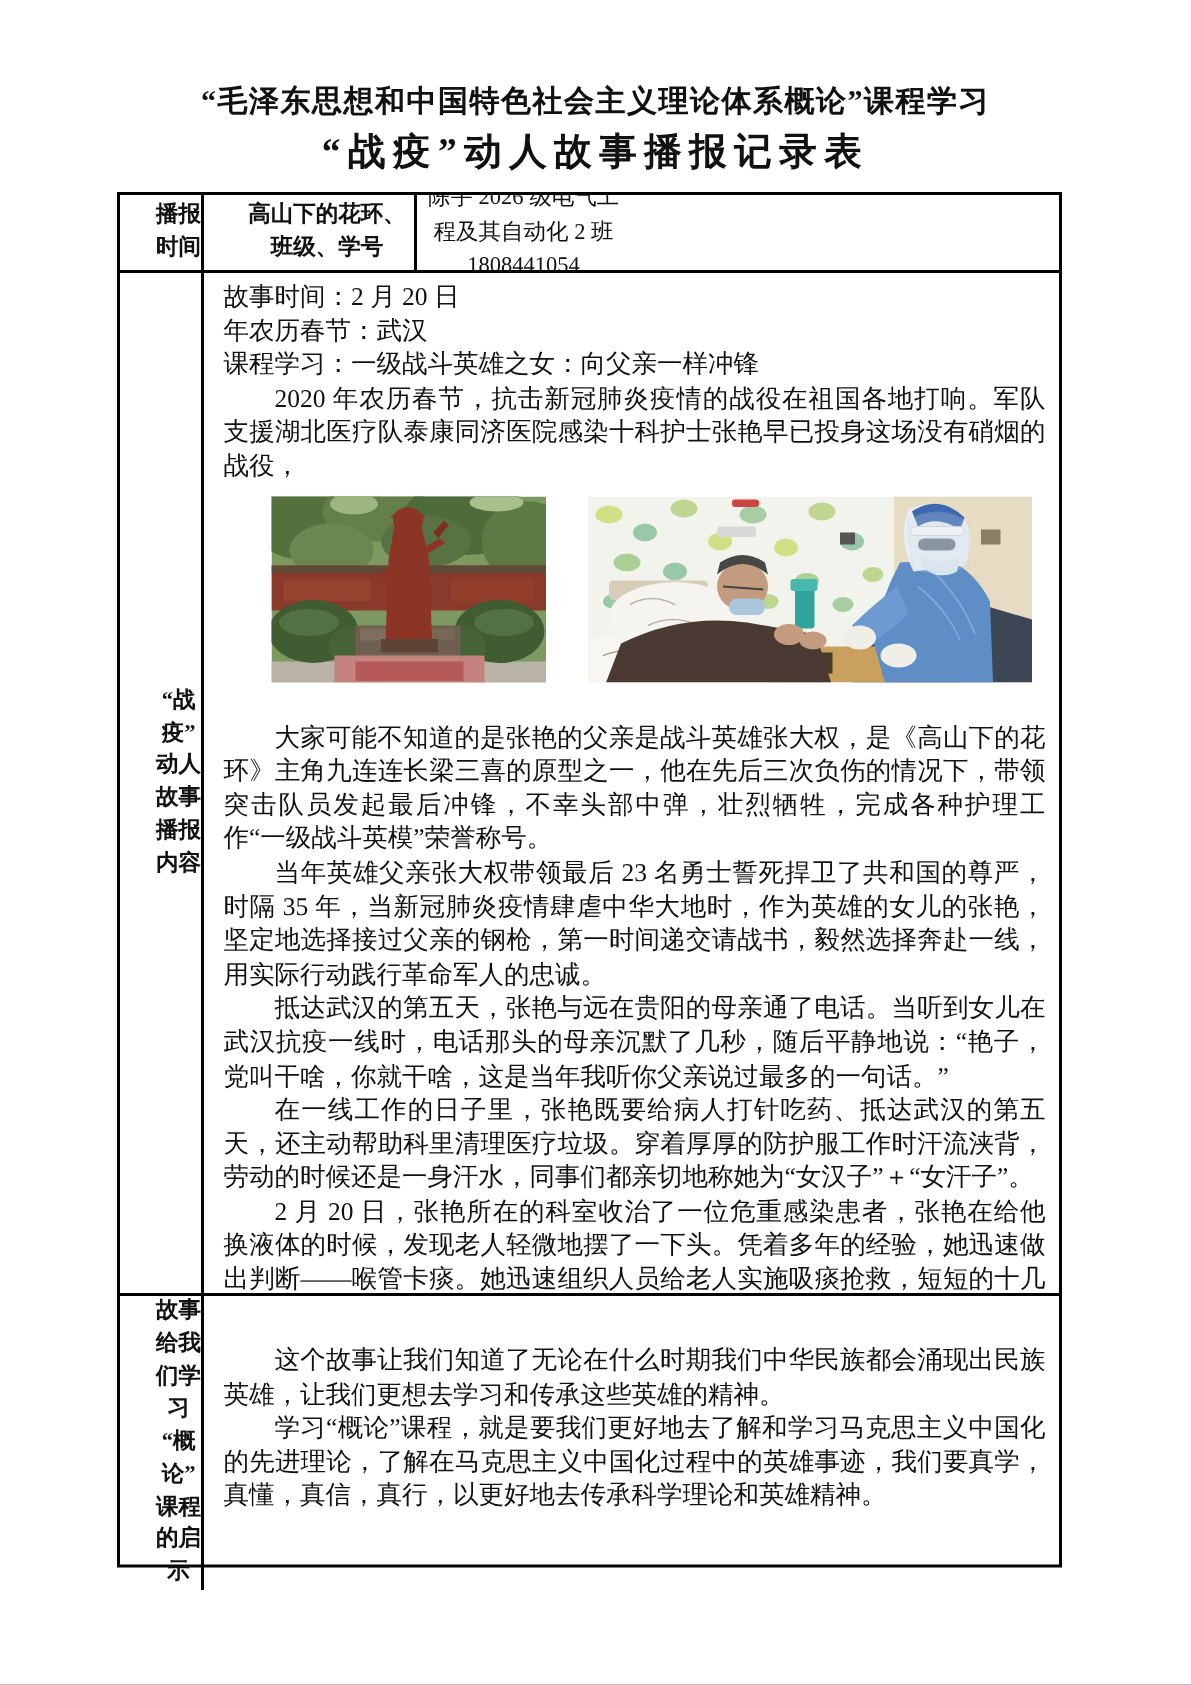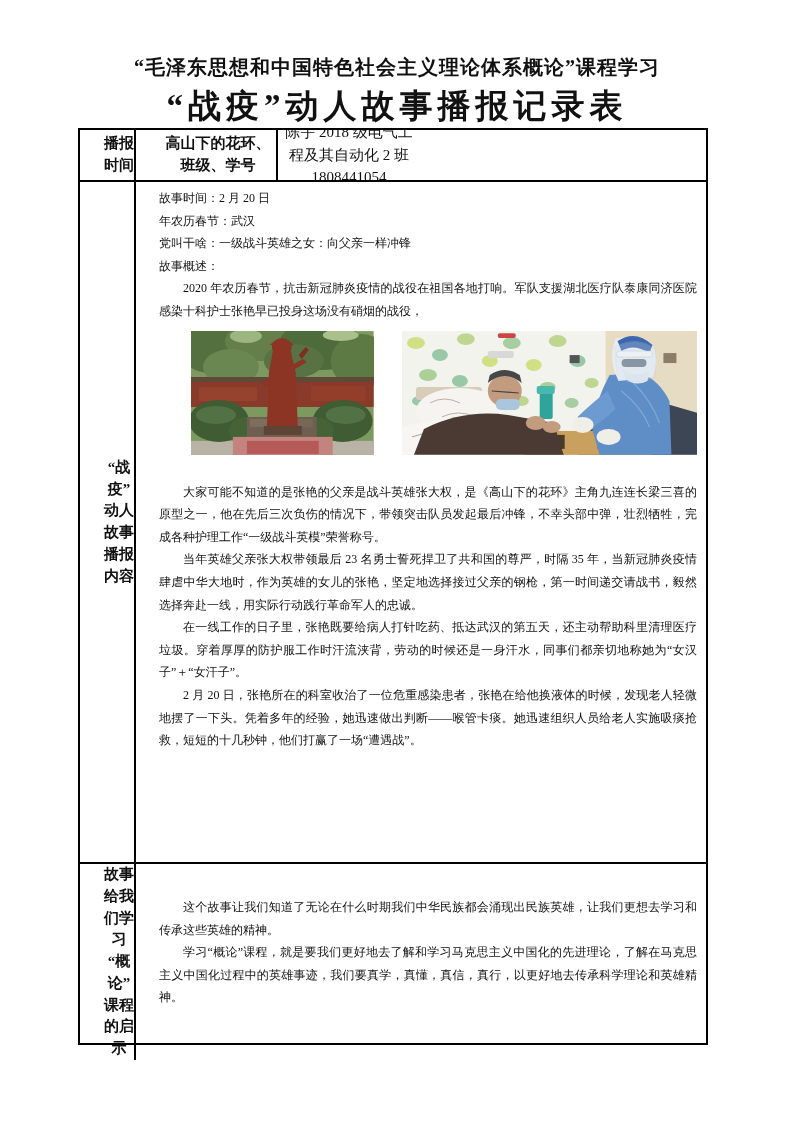--- a/index.html
+++ b/index.html
@@ -9,21 +9,21 @@
     background:#ffffff; overflow:hidden;
     font-family:"Liberation Serif","DejaVu Serif",serif;
     color:#111;
   }
   .title1 {
     position:absolute; top:54px; left:0; width:100%;
     text-align:center; font-size:20px; font-weight:bold; letter-spacing:1px;
   }
   .title2 {
     position:absolute; top:84px; left:0; width:100%;
-    text-align:center; font-size:33px; font-weight:bold; letter-spacing:5px;
+    text-align:center; font-size:25px; font-weight:bold; letter-spacing:5px;
   }
   .rec-table {
     position:absolute; left:78px; top:128px; width:630px; height:917px;
     border:2px solid #000;
     display:grid; grid-template-rows:52px 682px 1fr;
   }
   .row { display:grid; }
   .row1 { grid-template-columns:54px 142px 144px 1fr; border-bottom:2px solid #000; }
   .row2 { grid-template-columns:54px 1fr; border-bottom:2px solid #000; }
   .row3 { grid-template-columns:54px 1fr; }
@@ -31,21 +31,21 @@
   .cell + .cell { border-left:2px solid #000; }
   .hcell {
     display:flex; align-items:center; justify-content:center; text-align:center;
     font-weight:bold; font-size:15px; line-height:1.45; white-space:pre-line;padding-left:24px;
   }
   .vcell {
     display:flex; align-items:center; justify-content:center; text-align:center;
     font-size:15px; line-height:1.5; white-space:pre-line;
   }
   .content {
-    padding:5px 9px 0 23px; font-size:12px; line-height:22.6px;
+    padding:5px 9px 0 13px; font-size:17px; line-height:22.6px;
     text-align:justify;
   }
   .content p { text-indent:2em; margin:0; }
   .metaline { text-indent:0; }
   .photos { display:flex; gap:28px; margin:8px 0 26px 32px; }
   .photo { display:block; }
   .reflect { padding-top:32px; }
 </style>
 </head>
 <body>
@@ -55,36 +55,35 @@
   <div class="title1">“毛泽东思想和中国特色社会主义理论体系概论”课程学习</div>
   <div class="title2">“战疫”动人故事播报记录表</div>
 
   <div class="rec-table">
 
     <div class="row row1">
       <div class="cell hcell">播报
 时间</div>
       <div class="cell hcell">高山下的花环、
 班级、学号</div>
-      <div class="cell vcell">陈宇 2018 级电气工程及其自动化 2 班
+      <div class="cell vcell">陈宇 2026 级电气工程及其自动化 2 班
 1808441054</div>
     </div>
 
     <div class="row row2">
       <div class="cell hcell">“战
 疫”
 动人
 故事
 播报
 内容</div>
       <div class="cell content">
         <div class="metaline">故事时间：2 月 20 日</div>
         <div class="metaline">年农历春节：武汉</div>
-        <div class="metaline">党叫干啥：一级战斗英雄之女：向父亲一样冲锋</div>
-        <div class="metaline">故事概述：</div>
+        <div class="metaline">课程学习：一级战斗英雄之女：向父亲一样冲锋</div>
         <p>2020 年农历春节，抗击新冠肺炎疫情的战役在祖国各地打响。军队支援湖北医疗队泰康同济医院感染十科护士张艳早已投身这场没有硝烟的战役，</p>
 
         <div class="photos">
 
           <svg class="photo" width="183" height="124" viewBox="0 0 183 124">
             <rect width="183" height="124" fill="#7d9960"></rect>
             <ellipse cx="20" cy="18" rx="32" ry="24" fill="#55703f"></ellipse>
             <ellipse cx="70" cy="10" rx="36" ry="20" fill="#647f4a"></ellipse>
             <ellipse cx="130" cy="14" rx="42" ry="25" fill="#4e6b3c"></ellipse>
             <ellipse cx="170" cy="30" rx="30" ry="27" fill="#5d7a45"></ellipse>
@@ -177,20 +176,21 @@
             <path d="M216 10 Q234 -2 251 14 L248 22 Q232 12 220 20 Z" fill="#3e68ad"></path>
             <rect x="215" y="20" width="36" height="6" rx="3" fill="#f7f7f7" stroke="#c8ccd2" stroke-width="0.6"></rect>
             <rect x="220" y="28" width="25" height="8" rx="4" fill="#5a6a7a" opacity="0.85"></rect>
             <path d="M221 38 Q234 48 248 40 L246 50 Q234 56 224 48 Z" fill="#dfe7ee"></path>
             <path d="M213 16 Q236 4 254 18 L254 46 Q236 54 216 48 Z" fill="#cfe0ee" opacity="0.25" stroke="#b9cde0" stroke-width="1"></path>
           </svg>
         </div>
 
         <p>大家可能不知道的是张艳的父亲是战斗英雄张大权，是《高山下的花环》主角九连连长梁三喜的原型之一，他在先后三次负伤的情况下，带领突击队员发起最后冲锋，不幸头部中弹，壮烈牺牲，完成各种护理工作“一级战斗英模”荣誉称号。</p>
         <p>当年英雄父亲张大权带领最后 23 名勇士誓死捍卫了共和国的尊严，时隔 35 年，当新冠肺炎疫情肆虐中华大地时，作为英雄的女儿的张艳，坚定地选择接过父亲的钢枪，第一时间递交请战书，毅然选择奔赴一线，用实际行动践行革命军人的忠诚。</p>
+        <p>抵达武汉的第五天，张艳与远在贵阳的母亲通了电话。当听到女儿在武汉抗疫一线时，电话那头的母亲沉默了几秒，随后平静地说：“艳子，党叫干啥，你就干啥，这是当年我听你父亲说过最多的一句话。”</p>
         <p>在一线工作的日子里，张艳既要给病人打针吃药、抵达武汉的第五天，还主动帮助科里清理医疗垃圾。穿着厚厚的防护服工作时汗流浃背，劳动的时候还是一身汗水，同事们都亲切地称她为“女汉子”＋“女汗子”。</p>
         <p>2 月 20 日，张艳所在的科室收治了一位危重感染患者，张艳在给他换液体的时候，发现老人轻微地摆了一下头。凭着多年的经验，她迅速做出判断——喉管卡痰。她迅速组织人员给老人实施吸痰抢救，短短的十几秒钟，他们打赢了一场“遭遇战”。</p>
       </div>
     </div>
 
     <div class="row row3">
       <div class="cell hcell">故事
 给我
 们学
 习

